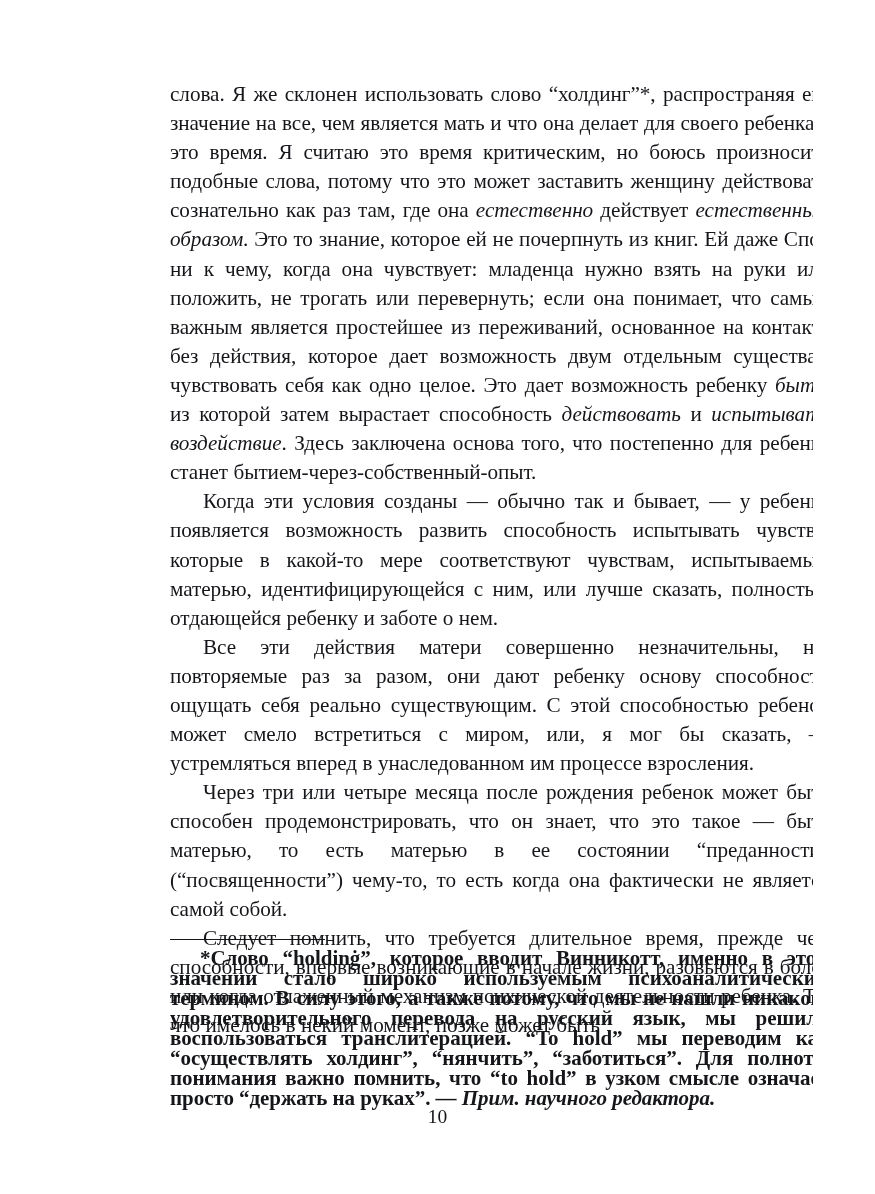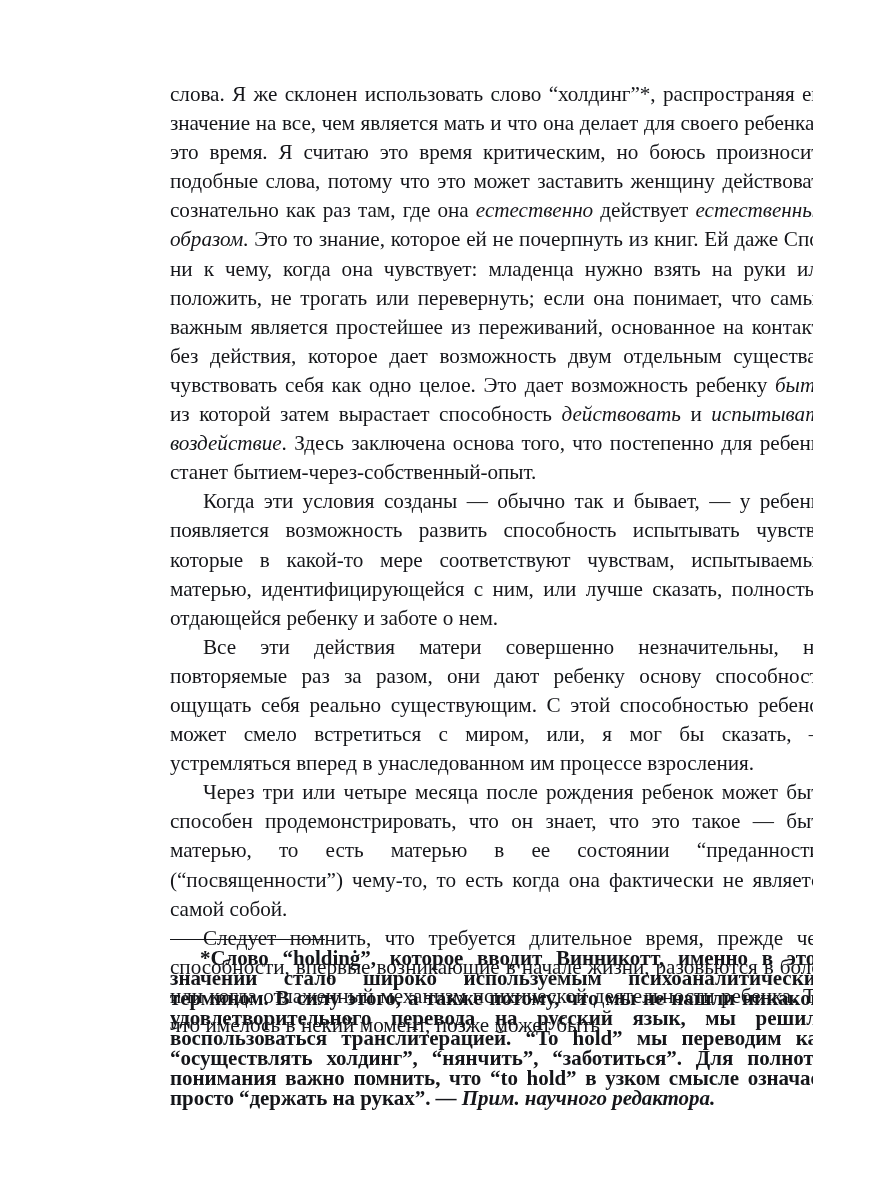--- a/index.html
+++ b/index.html
@@ -88,14 +88,15 @@
       </div>
   </div>
 
   <div class="footnote-block">
     <div class="footnote-rule"></div>
     <div class="footnote">
         <p>*Слово “holdinġ”, которое вводит Винникотт, именно в этом значении стало широко используемым психоаналитическим термином. В силу этого, а также потому, что мы не нашли никакого удовлетворительного перевода на русский язык, мы решили воспользоваться транслитерацией. “To hold” мы переводим как “осуществлять холдинг”, “нянчить”, “заботиться”. Для полноты понимания важно помнить, что “to hold” в узком смысле означает просто “держать на руках”. — <i>Прим. научного редактора.</i></p>
       </div>
   </div>
 
+  <div class="page-number">10</div>
 
 </div>
 
 </body></html>

